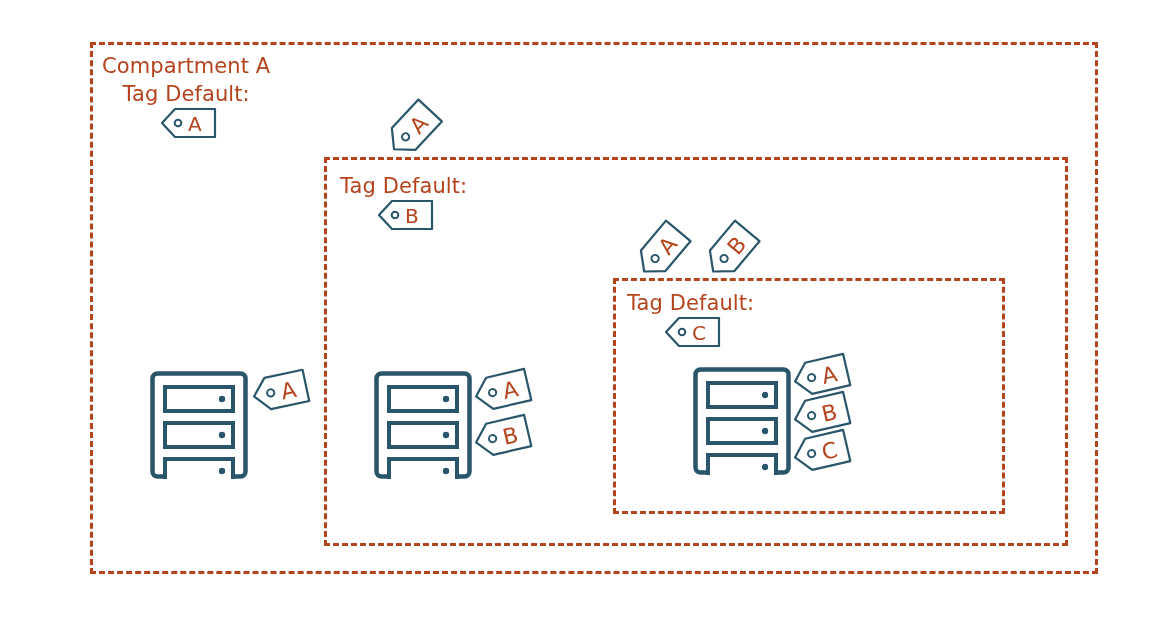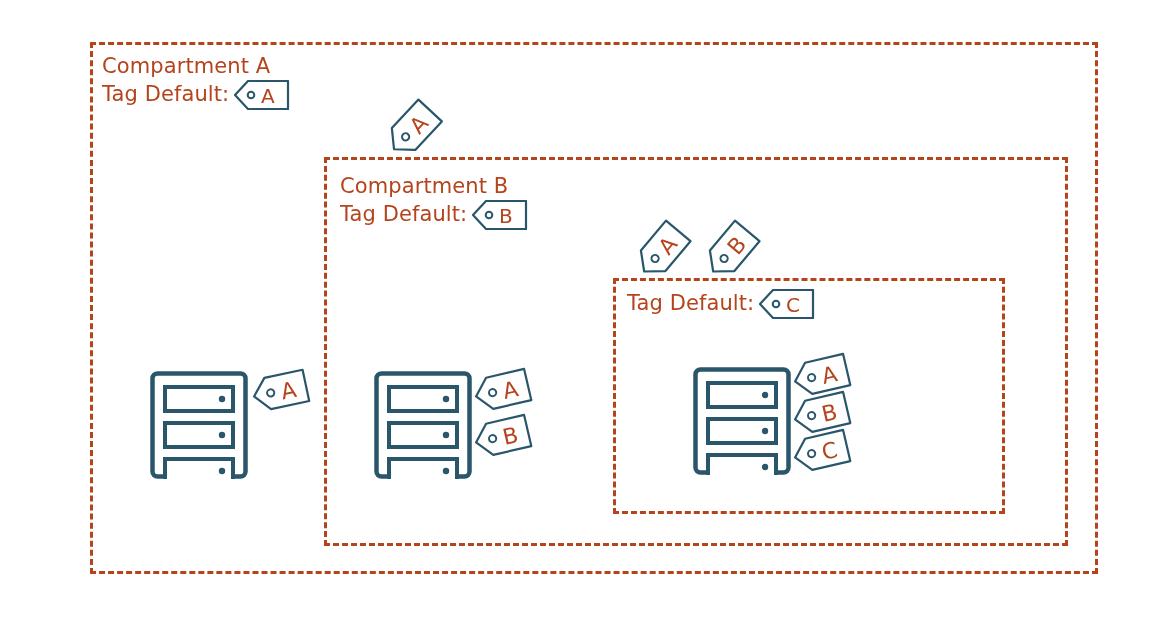--- a/index.html
+++ b/index.html
@@ -26,21 +26,22 @@
   .comp-label {
     position: absolute;
     color: #b5431c;
     font-size: 21px;
     line-height: 28px;
     white-space: nowrap;
     letter-spacing: 0.1px;
   }
   .comp-label .row2 {
     display: flex;
-    align-items: flex-start;
+    align-items: center;
+    flex-direction: column;
   }
   .tag-inline {
     display: inline-block;
     margin-left: 5px;
     vertical-align: -8px;
   }
 
   
   .tag {
     position: absolute;
@@ -76,21 +77,20 @@
           <circle cx="17" cy="15" r="3.3" fill="none" stroke="#2a566b" stroke-width="2"></circle>
           <text x="34" y="23" font-family="DejaVu Sans, Liberation Sans, sans-serif" font-size="20" fill="#b5431c" text-anchor="middle">A</text>
         </svg>
       </span>
     </div>
   </div>
 
   <div class="compartment" style="left:324px; top:157px; width:744px; height:389px;"></div>
 
   <div class="comp-label" style="left:340px; top:172px;">
-    <div>Compartment B</div>
     <div class="row2">
       <span>Tag Default:</span>
       <span class="tag-inline">
         <svg width="56" height="30" viewBox="0 0 56 30">
           <path d="M14 1 L54 1 L54 29 L14 29 L1 15 Z" fill="#ffffff" stroke="#2a566b" stroke-width="2.2" stroke-linejoin="round"></path>
           <circle cx="17" cy="15" r="3.3" fill="none" stroke="#2a566b" stroke-width="2"></circle>
           <text x="34" y="23" font-family="DejaVu Sans, Liberation Sans, sans-serif" font-size="20" fill="#b5431c" text-anchor="middle">B</text>
         </svg>
       </span>
     </div>

